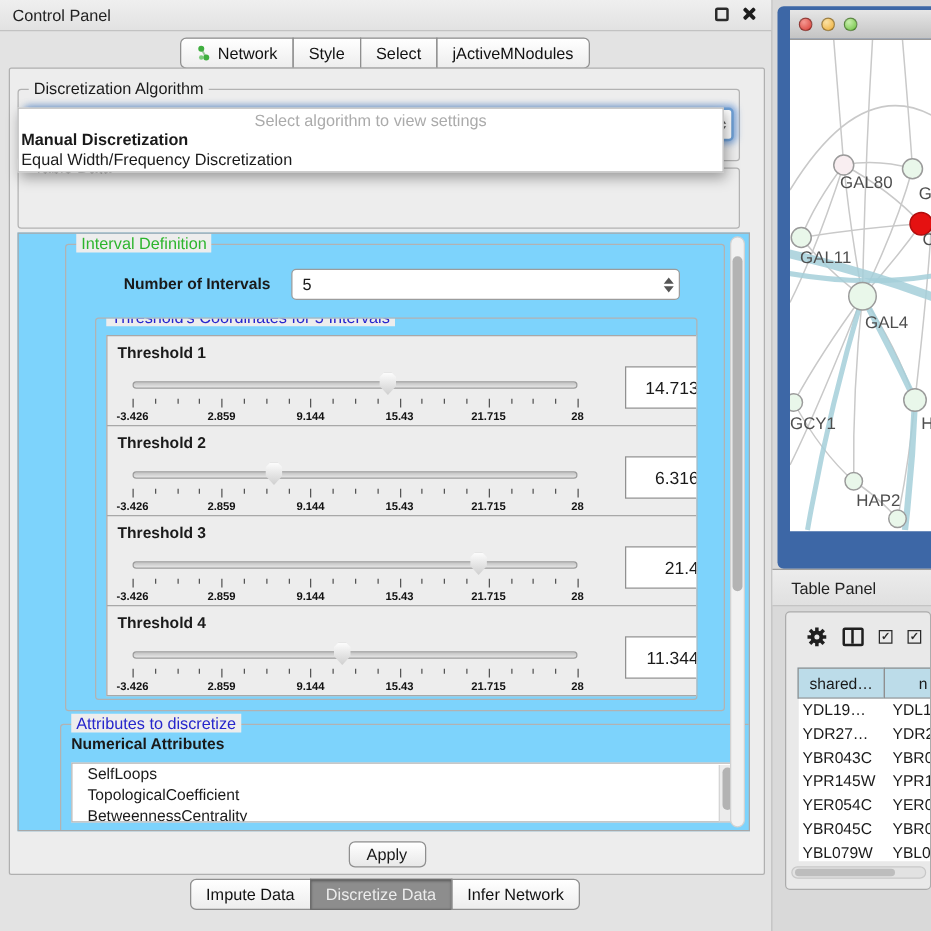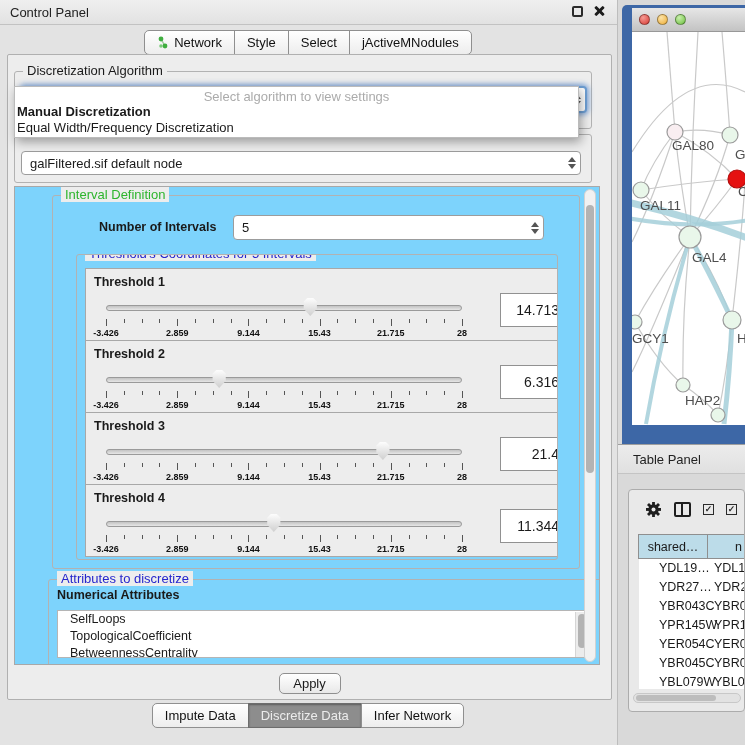--- a/index.html
+++ b/index.html
@@ -86,35 +86,35 @@
 
   
   #net-window { left:622px; top:5px; width:123px; height:450px; background:#3d67a6; border-radius:5px 0 0 5px; }
   #net-titlebar { position:absolute; left:10px; top:3px; width:113px; height:24px; background:linear-gradient(#e6e6e6,#c3c3c3); border-bottom:1px solid #989898; display:flex; align-items:center; padding-left:7px; gap:7px; }
   .light { width:11px; height:11px; border-radius:50%; border:1px solid rgba(0,0,0,.35); }
   .light.red { background:radial-gradient(circle at 35% 30%, #f59a93, #d83b34); }
   .light.yellow { background:radial-gradient(circle at 35% 30%, #fbe2a6, #eeae36); }
   .light.green { background:radial-gradient(circle at 35% 30%, #c9efad, #6cc13e); }
   #net-canvas { position:absolute; left:10px; top:27px; width:113px; height:393px; background:#ffffff; overflow:hidden; }
 
-  #table-panel-bar { left:618px; top:444px; width:127px; height:30px; background:linear-gradient(#ececec,#e0e0e0); border-top:1px solid #9e9e9e; border-bottom:1px solid #c4c4c4; display:flex; align-items:center; }
+  #table-panel-bar { left:618px; top:455px; width:127px; height:30px; background:linear-gradient(#ececec,#e0e0e0); border-top:1px solid #9e9e9e; border-bottom:1px solid #c4c4c4; display:flex; align-items:center; }
   #table-panel-title { margin-left:15px; font-size:13px; color:#222; }
 
   #table-frame { left:628px; top:489px; width:117px; height:223px; background:#e9e9e9; border:1px solid #acacac; border-radius:4px; overflow:hidden; }
   #tp-toolbar { position:absolute; left:0; top:6px; width:100%; height:26px; display:flex; align-items:center; gap:12px; padding-left:16px; }
   .cols-icon { width:17px; height:15px; border:2px solid #1f1f1f; border-radius:2px; position:relative; }
   .cols-icon::after { content:""; position:absolute; left:5px; top:0; width:2px; height:11px; background:#1f1f1f; }
   .chk-icon { width:11px; height:11px; border:1.6px solid #2a2a2a; font-size:9px; line-height:9px; text-align:center; color:#2a2a2a; font-weight:bold; }
   #tp-header { position:absolute; left:10px; top:44px; width:200px; height:25px; display:flex; }
   .hcell { background:#bcdce9; border:1px solid #8f8f8f; margin-left:-1px; font-size:12.5px; display:flex; align-items:center; }
   .hcell.c1 { width:70px; justify-content:center; }
   .hcell.c2 { width:130px; padding-left:27px; }
   #tp-body { position:absolute; left:10px; top:69px; width:200px; height:130px; background:#ffffff; overflow:hidden; }
   .trow { display:flex; height:19px; line-height:19px; font-size:12.5px; }
-  .tcell1 { width:70px; padding-left:20px; white-space:nowrap; }
+  .tcell1 { width:70px; padding-left:3px; white-space:nowrap; }
   .tcell2 { padding-left:5px; white-space:nowrap; }
   #hscroll { position:absolute; left:4px; top:203px; width:108px; height:10px; background:#e2e2e2; border:1px solid #c8c8c8; border-radius:5px; }
   #hscroll .thumb { position:absolute; left:2px; top:1px; width:80px; height:6px; background:#bdbdbd; border-radius:4px; }
 </style>
 </head>
 <body>
 
 <div id="control-panel" class="abs">
 
   <div id="cp-titlebar" class="abs">
@@ -162,27 +162,20 @@
     <div id="algo-popup">
       <div id="popup-placeholder">Select algorithm to view settings</div>
       <div id="popup-list">
           <div class="popup-item bold">Manual Discretization</div>
           <div class="popup-item">Equal Width/Frequency Discretization</div>
         </div>
     </div>
 
     <div class="group" style="left:6px; top:79px; width:578px; height:49px;">
       <span class="group-title">Table Data</span>
-      <div class="combo" style="left:6px; top:16px; width:560px; height:24px;">
-        <span class="val">galFiltered.sif default node</span>
-        <span class="spinner">
-            <span class="arr-up"></span>
-            <span class="arr-dn"></span>
-          </span>
-      </div>
     </div>
 
     <div id="main-panel" class="abs">
 
       <div class="group" style="left:37px; top:8px; width:528px; height:374px;">
         <span class="group-title t-green">Interval Definition</span>
         <span style="position:absolute; left:46px; top:24px; font-weight:bold; font-size:12.5px;">Number of Intervals</span>
         <div class="combo" style="left:180px; top:19px; width:311px; height:25px;">
           <span class="val">5</span>
           <span class="spinner">

